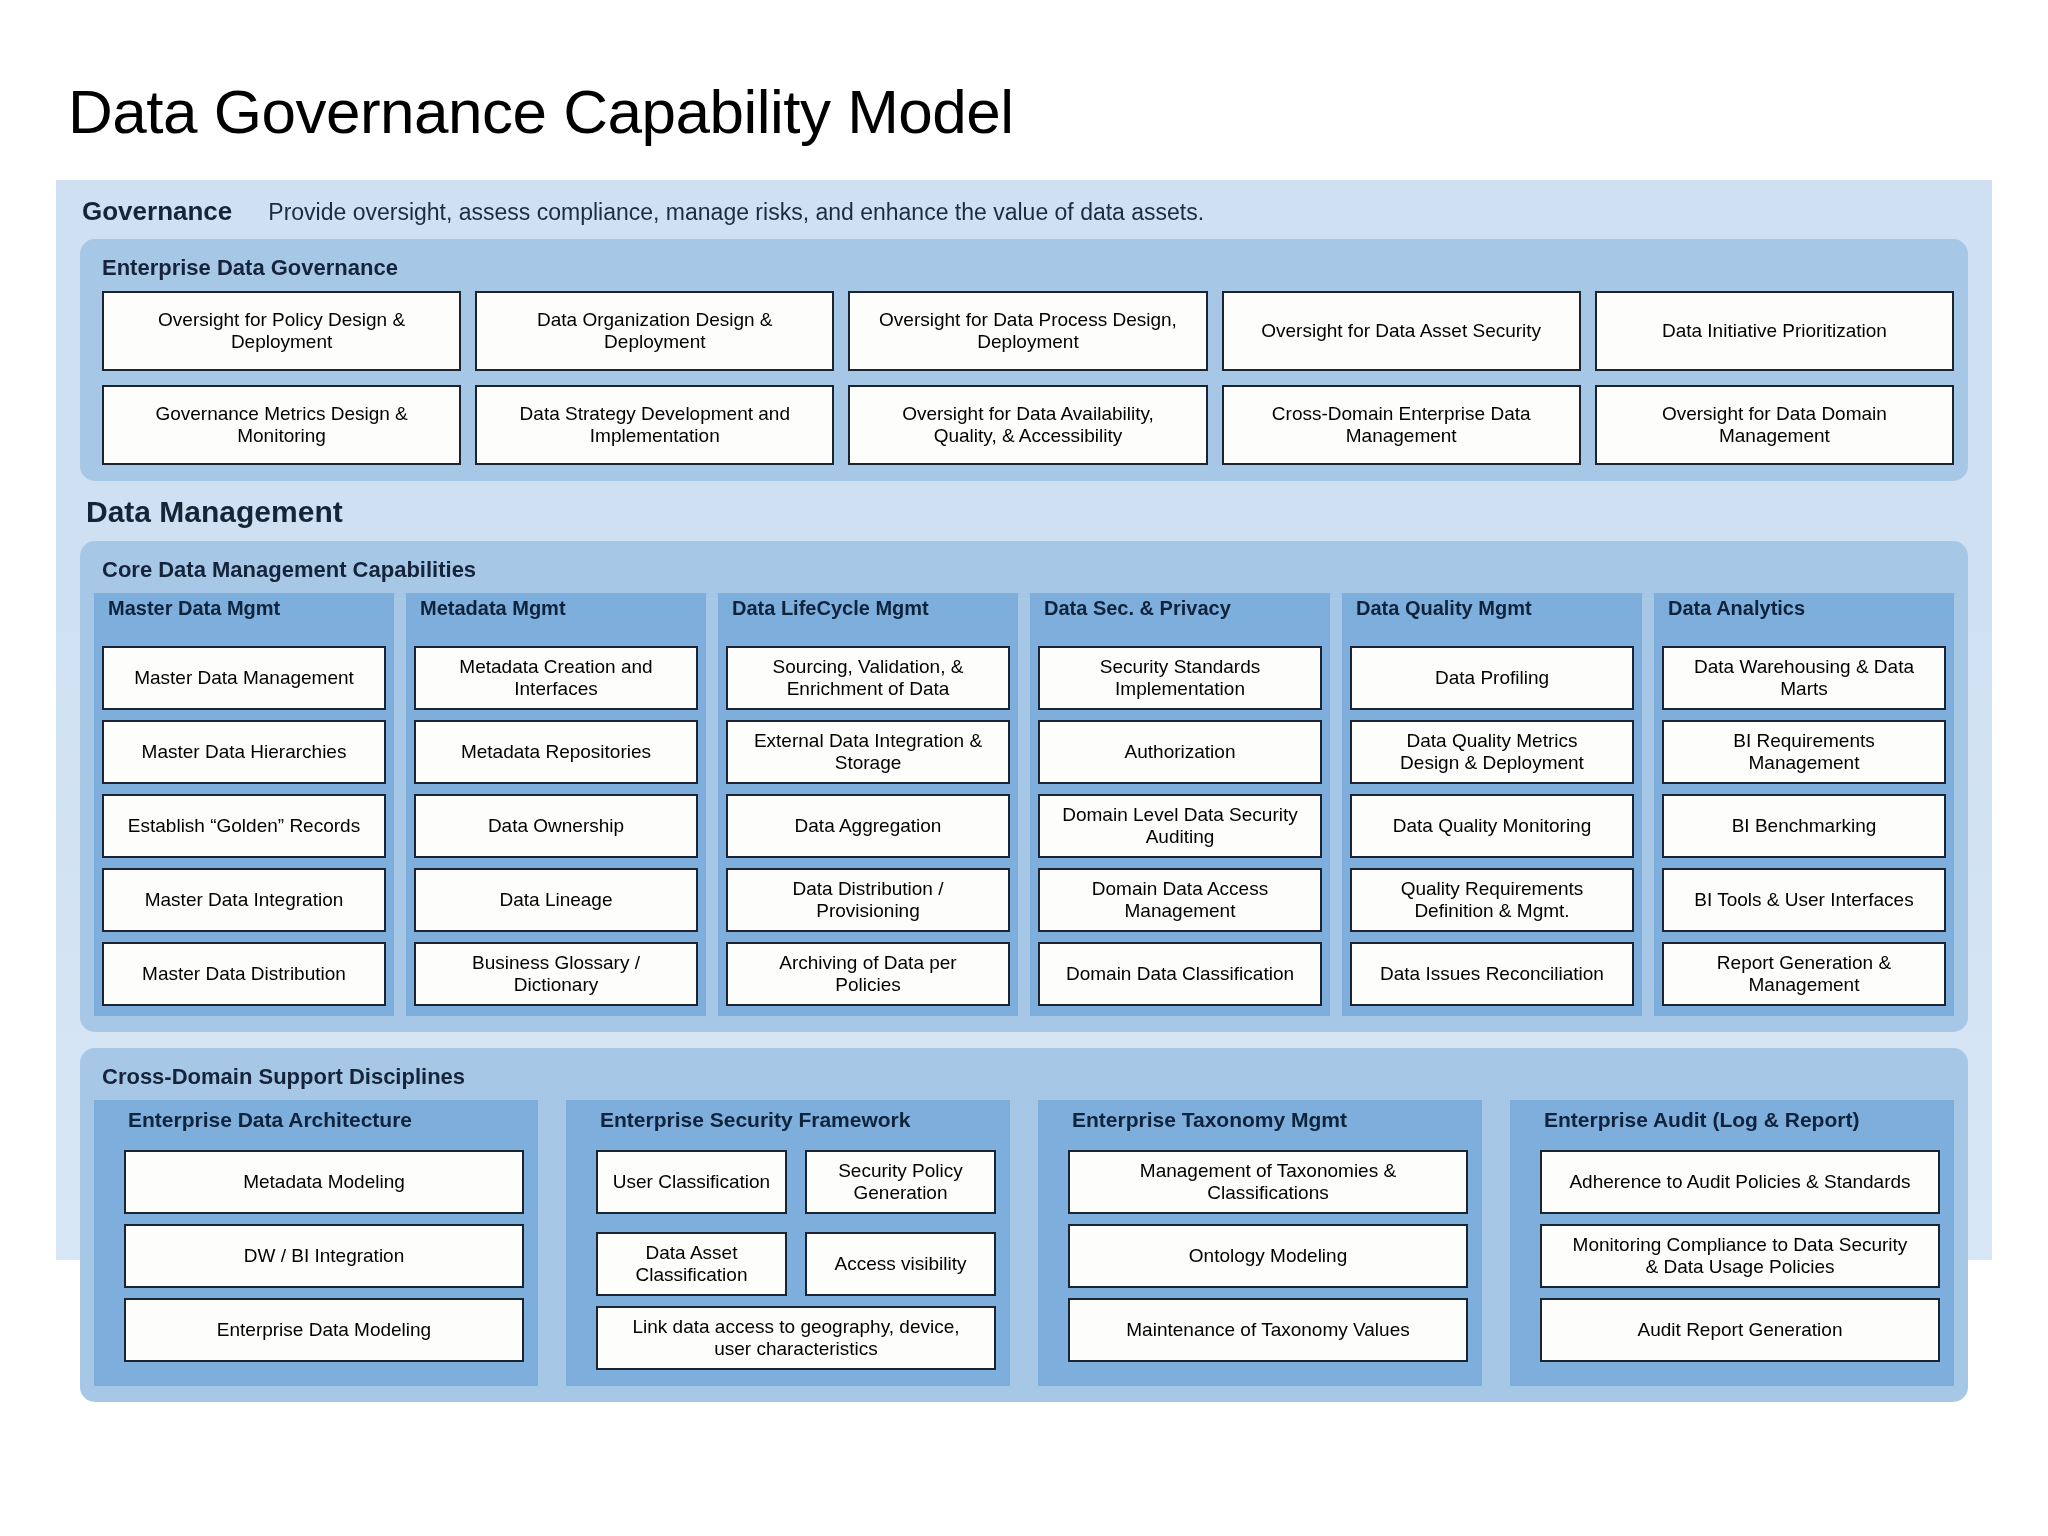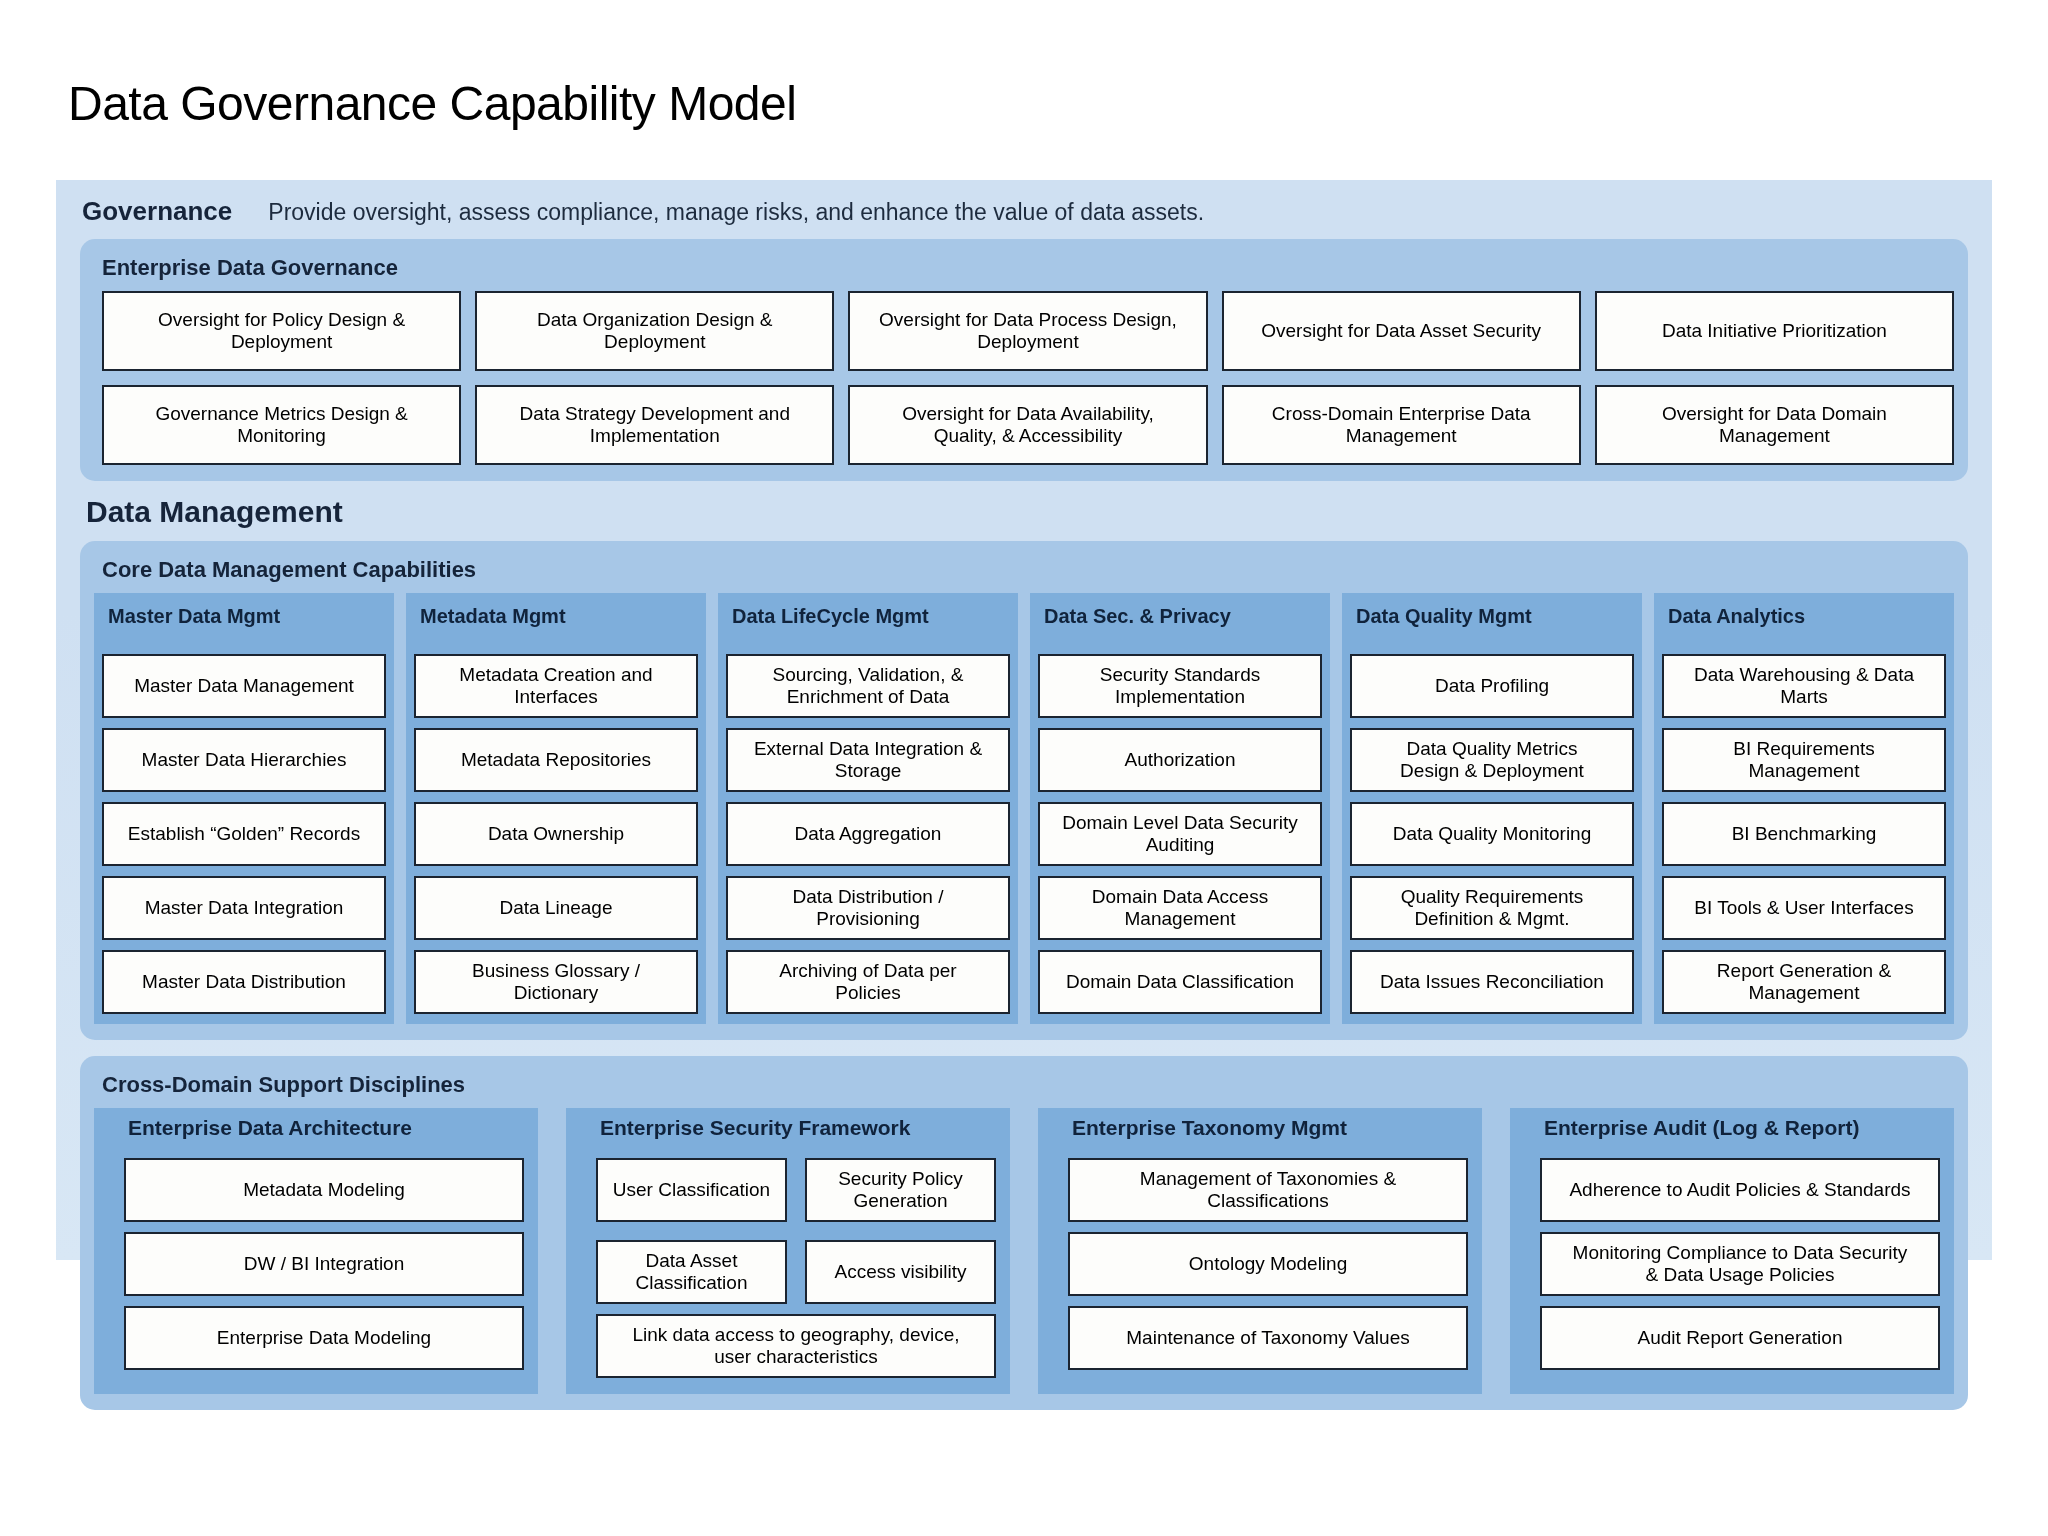--- a/index.html
+++ b/index.html
@@ -15,21 +15,21 @@
     height: 1536px;
     background: #ffffff;
     overflow: hidden;
   }
 
   
   .doc-title {
     position: absolute;
     left: 68px;
     top: 78px;
-    font-size: 48px;
+    font-size: 62px;
     font-weight: 400;
     color: #000000;
     letter-spacing: -0.5px;
     line-height: 1.1;
   }
 
   
   .outer-panel {
     position: absolute;
     left: 56px;
@@ -115,21 +115,21 @@
   .core-col {
     background: #7eaedb;
     padding: 0 8px 10px 8px;
     display: flex;
     flex-direction: column;
   }
   .core-col-title {
     font-size: 20px;
     font-weight: 700;
     color: #10233c;
-    padding: 12px 4px 26px 6px;
+    padding: 4px 4px 26px 6px;
   }
   .core-col .cap {
     height: 64px;
     margin-bottom: 10px;
   }
   .core-col .cap:last-child { margin-bottom: 0; }
 
   
   .cd-cols {
     display: grid;

